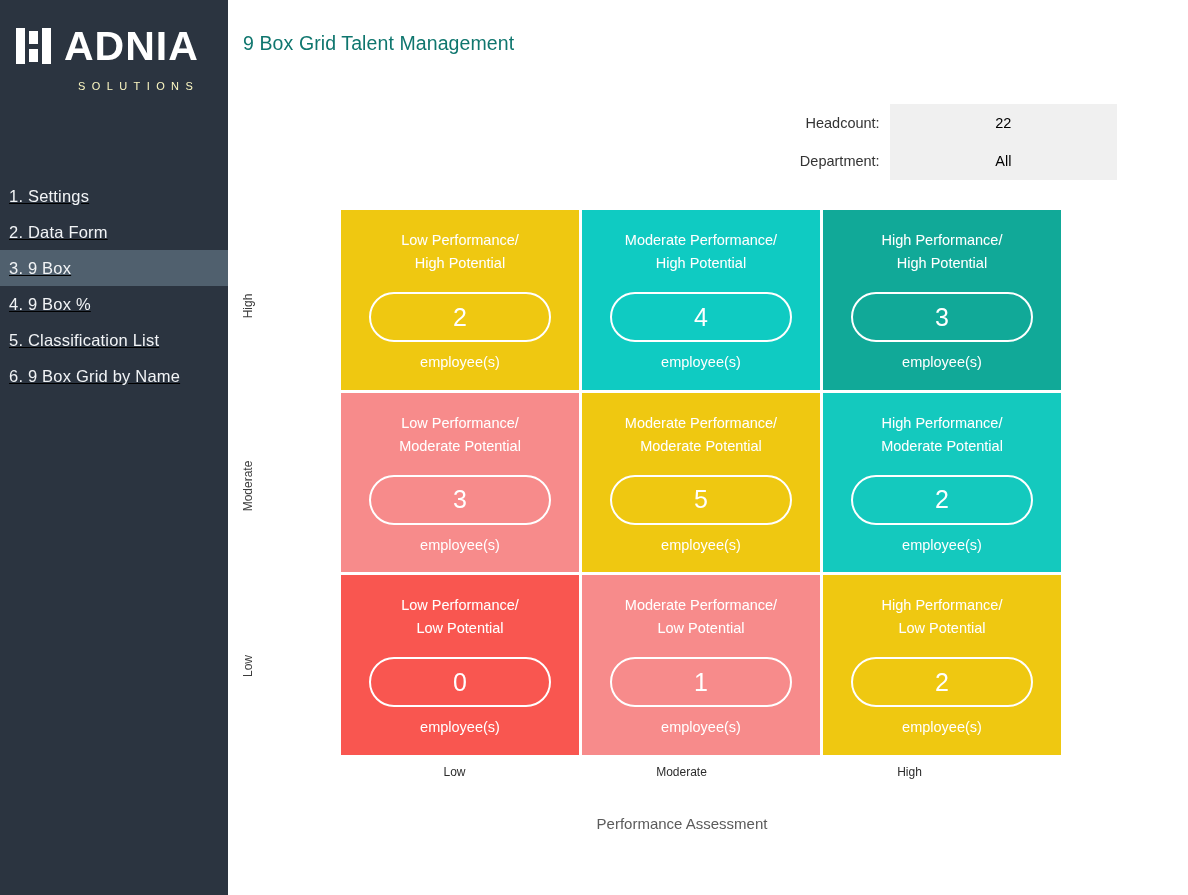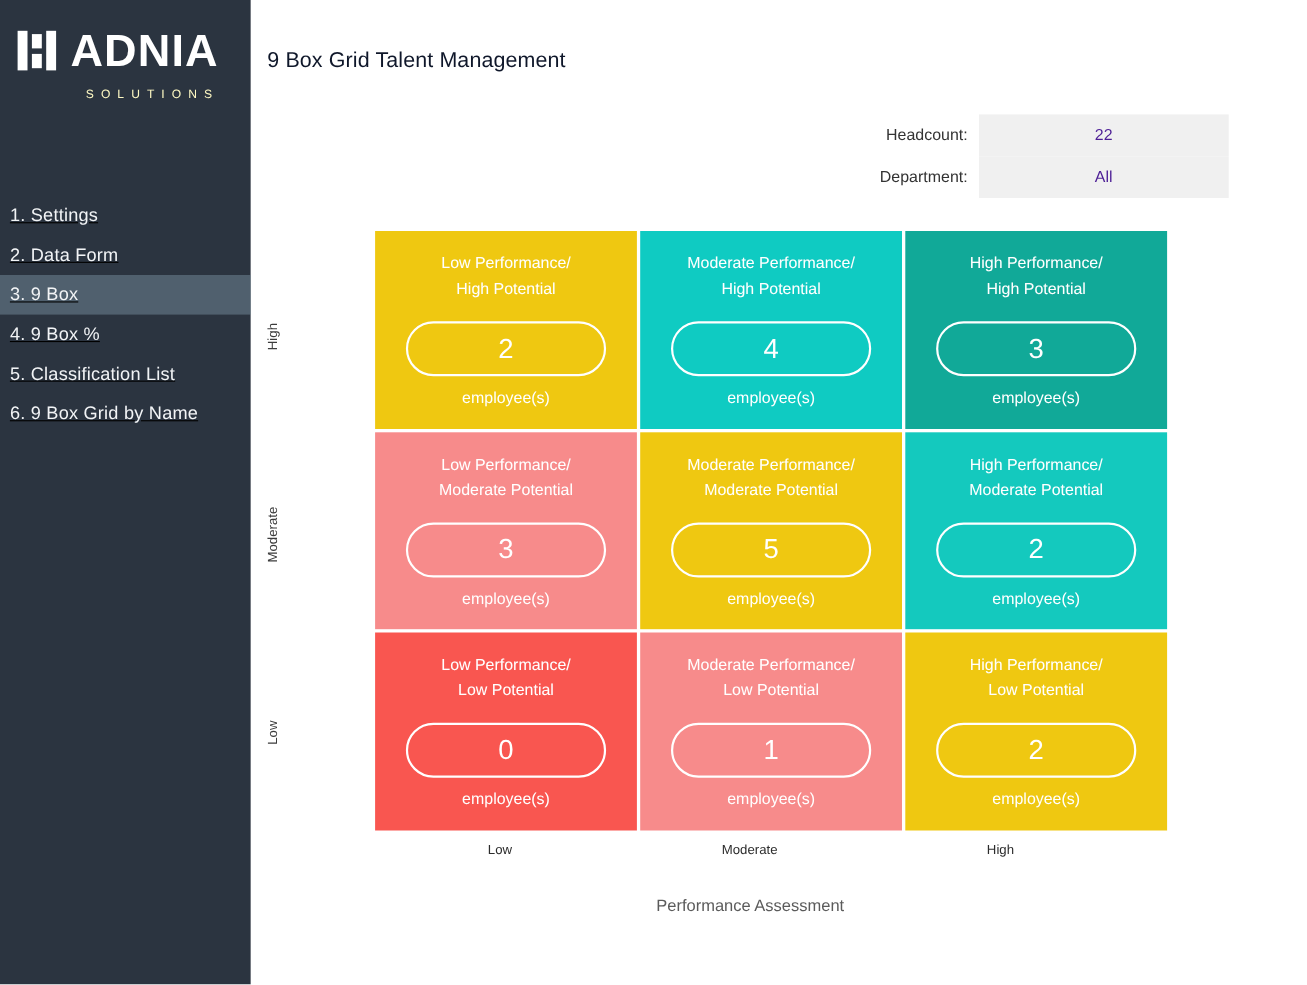--- a/index.html
+++ b/index.html
@@ -57,43 +57,43 @@
   .nav-item.active { background: #50606e; }
 
   
   .main {
     position: relative;
     flex: 1 1 auto;
     height: 895px;
     background: #ffffff;
   }
   .page-title {
-    position: absolute; left: 15px; top: 44px;
-    font-size: 19.5px; color: #0f172a; letter-spacing: 0.1px;
+    position: absolute; left: 15px; top: 32px;
+    font-size: 19.5px; color: #0f766e; letter-spacing: 0.1px;
   }
 
   
   .info-panel {
     position: absolute; left: 452px; top: 104px;
     width: 437px;
   }
   .info-row { display: flex; align-items: stretch; height: 38px; }
   .info-label {
     width: 212px;
     text-align: right;
     padding-right: 10px;
     font-size: 14.5px;
     color: #333333;
     display: flex; align-items: center; justify-content: flex-end;
   }
   .info-value {
     width: 230px;
     background: #f0f0f0;
     font-size: 14.5px;
-    color: #4c1d95;
+    color: #000000;
     display: flex; align-items: center; justify-content: center;
   }
 
   
   .chart-wrap {
     position: absolute;
     left: 0; top: 190px;
     width: 960px; height: 680px;
   }
   .ylabel {

